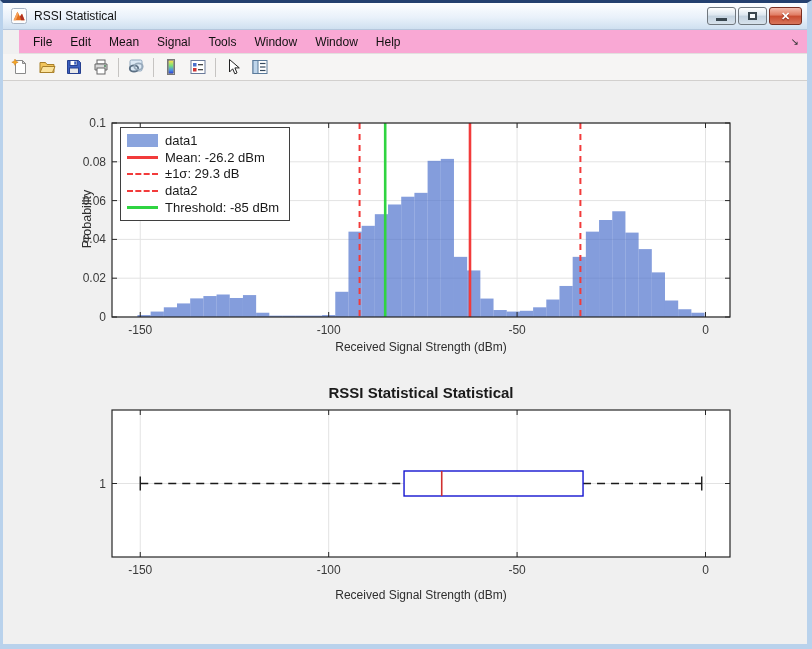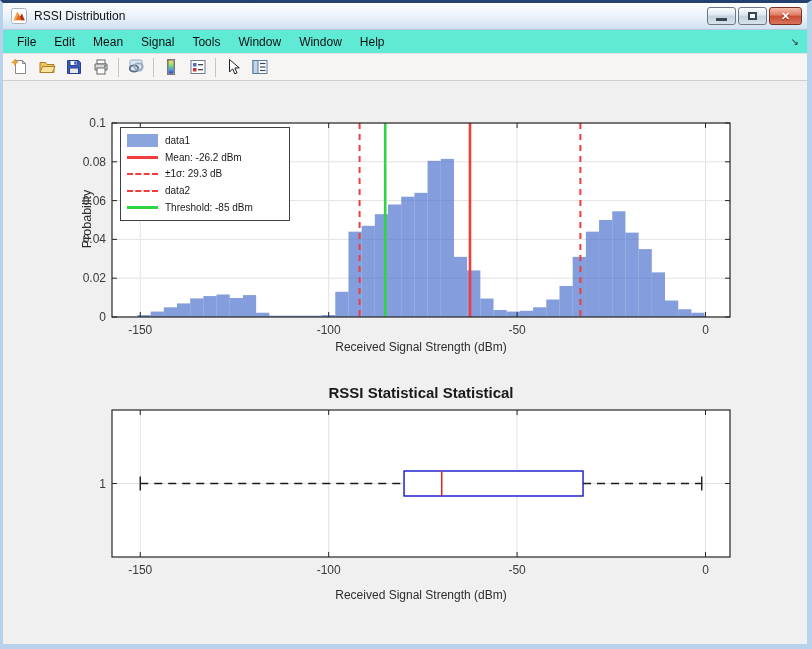--- a/index.html
+++ b/index.html
@@ -29,21 +29,21 @@
   .winbtn.close {
     width: 33px; border-color: #7A2E20;
     background: linear-gradient(180deg, #F4BCAC 0%, #E07B62 45%, #C94B2F 50%, #D8755C 100%);
     color: #fff; font-size: 11px; font-weight: bold; text-shadow: 0 1px 1px #7A1A0A;
   }
   .glyph-min { width: 11px; height: 3px; background: #39464F; margin-top: 7px; }
   .glyph-restore { width: 9px; height: 8px; border: 2px solid #39464F; background: #F6FAFD; }
   
   .menubar {
     height: 24px; display: flex; align-items: center; padding-left: 5px;
-    background: #5eead4; border-bottom: 1px solid #E2E0DE; font-size: 12px; color: #111;
+    background: #f9a8d4; border-bottom: 1px solid #E2E0DE; font-size: 12px; color: #111; margin-left: 16px;
   }
   .menu-item { padding: 4px 9px; cursor: default; }
   .menu-overflow { margin-left: auto; margin-right: 8px; font-size: 10px; color: #333; }
   
   .toolbar {
     height: 27px; display: flex; align-items: center; padding-left: 4px; gap: 1px;
     background: #F6F5F4; border-bottom: 1px solid #D2D0CE;
   }
   .tb { width: 26px; height: 23px; border: none; background: transparent; display: flex; align-items: center; justify-content: center; padding: 0; }
   .tb svg { width: 18px; height: 18px; }
@@ -55,35 +55,35 @@
   .chart-title { position: absolute; left: 109px; width: 618px; text-align: center; font-size: 15px; font-weight: bold; color: #1A1A1A; }
   .axis-xlabel { position: absolute; left: 109px; width: 618px; text-align: center; font-size: 12px; color: #2E2E2E; }
   .axis-ylabel { position: absolute; left: 24px; top: 131px; width: 120px; text-align: center; font-size: 12.5px; color: #2E2E2E; transform: rotate(-90deg); }
   
   .legend {
     position: absolute; left: 117px; top: 46px; width: 170px;
     background: #FFFFFF; border: 1px solid #3F3F3F; padding: 4px 4px 4px 6px; cursor: default;
   }
   .lg-row { display: flex; align-items: center; height: 16.8px; }
   .lg-swatch { width: 31px; flex: 0 0 31px; margin-right: 7px; }
-  .lg-label { font-size: 10px; color: #1A1A1A; white-space: nowrap; }
+  .lg-label { font-size: 13px; color: #1A1A1A; white-space: nowrap; }
 </style>
 </head>
 <body>
 
 <div class="window">
 
   <div class="titlebar">
     <svg class="app-icon" viewBox="0 0 16 16">
       <rect x="0.5" y="0.5" width="15" height="15" rx="2" fill="#FDFDFD" stroke="#A8B4C4"></rect>
       <path d="M2.6 12.2 L6.4 3.8 L9 8.6 L11 5.8 L13.6 12.2 Z" fill="#E36F1E"></path>
       <path d="M9 8.6 L11 5.8 L13.6 12.2 L10.2 12.2 Z" fill="#B23121"></path>
       <path d="M2.6 12.2 L6.4 3.8 L7.6 6 L4.8 12.2 Z" fill="#F5A25B"></path>
     </svg>
-    <span class="title-text">RSSI Distribution</span>
+    <span class="title-text">RSSI Statistical</span>
     <div class="winbtns">
       <div class="winbtn">
           <span class="glyph-min"></span>
         </div>
       <div class="winbtn">
           <span class="glyph-restore"></span>
         </div>
       <div class="winbtn close">
           <span>✕</span>
         </div>

